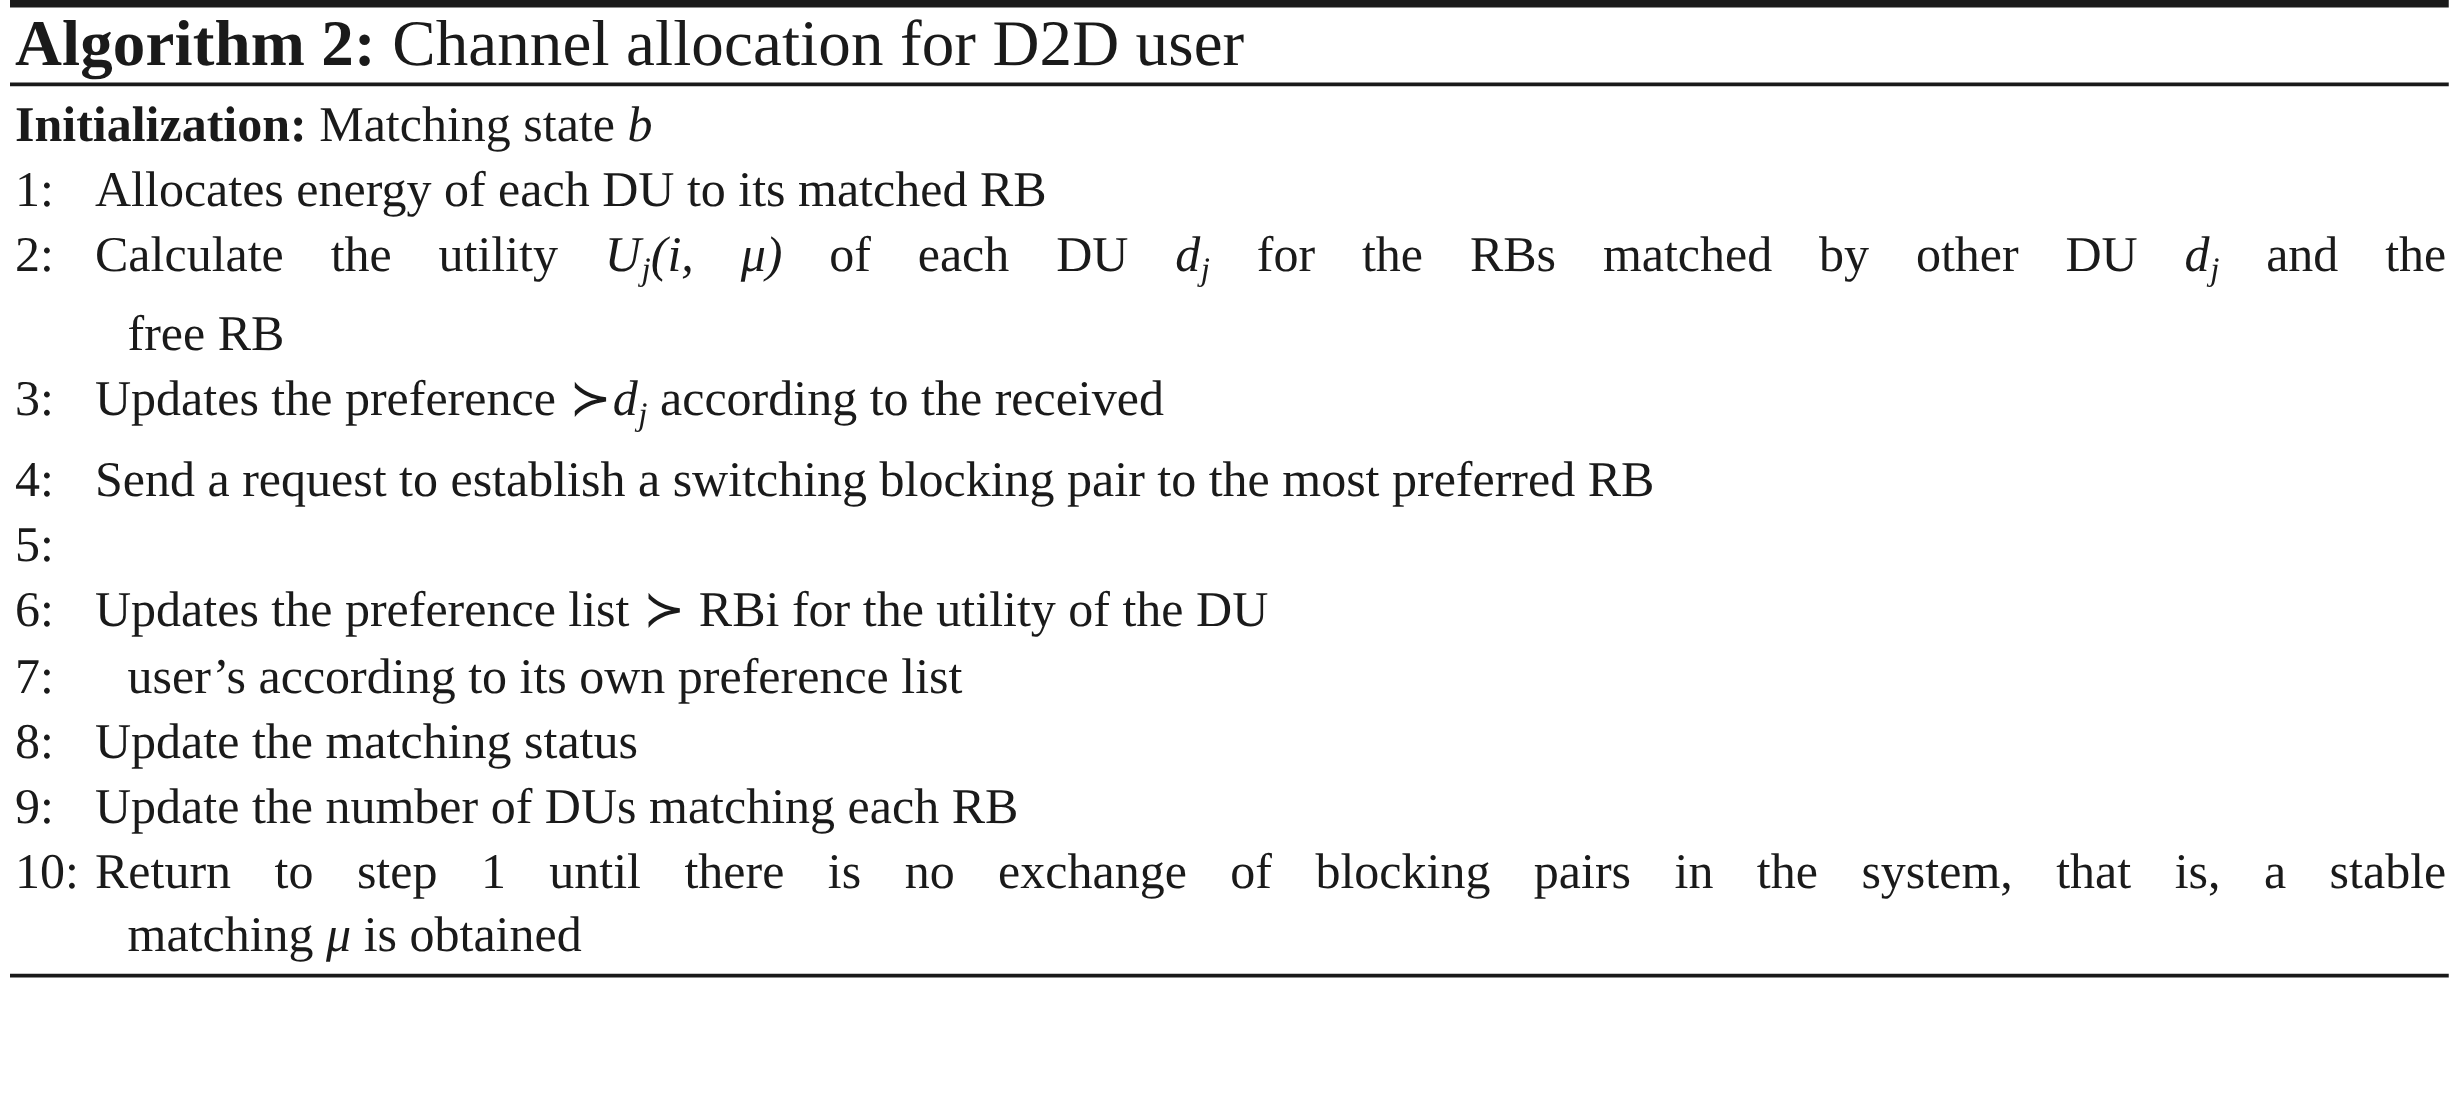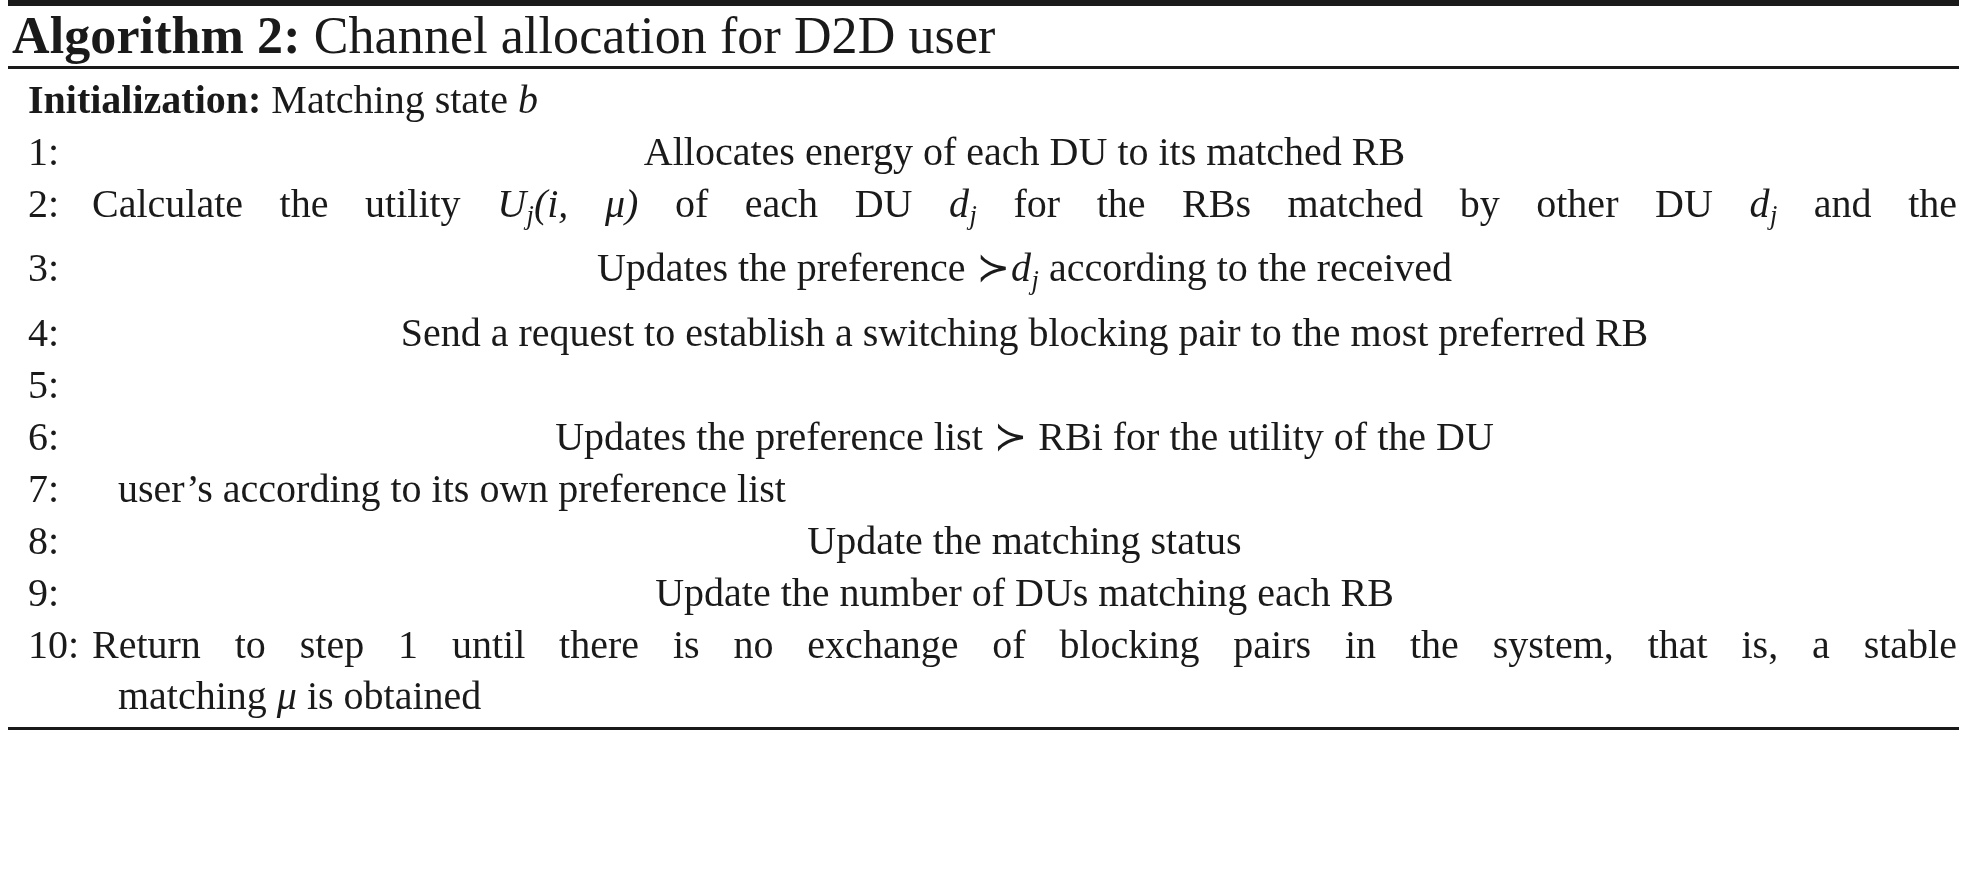--- a/index.html
+++ b/index.html
@@ -50,21 +50,20 @@
   .algo-title .kw {
     font-weight: bold;
   }
   .algo-title .ttl {
     font-weight: normal;
   }
 
   
   .algo-body {
     padding: 4px 0 6px 4px;
-    margin-left: 16px;
   }
 
   .init-line {
     font-size: 40px;
     line-height: 50px;
     white-space: nowrap;
     padding-top: 2px;
   }
   .init-line .kw { font-weight: bold; }
 
@@ -95,21 +94,21 @@
     white-space: nowrap;
   }
   .step-text .first {
     display: block;
     text-align: justify;
     text-align-last: justify;
     white-space: normal;
   }
   .step-text .single {
     display: block;
-    text-align: center;
+    text-align: left;
     white-space: nowrap;
   }
 
   
   .mi {
     font-family: "Liberation Serif", "DejaVu Serif", serif;
     font-style: italic;
   }
   .msub {
     font-style: italic;
@@ -154,20 +153,21 @@
       <span class="step-num">1:</span>
       <span class="step-text">
         <span class="single">Allocates energy of each DU to its matched RB</span>
       </span>
     </div>
 
     <div class="step">
       <span class="step-num">2:</span>
       <span class="step-text">
         <span class="first"><span>Calculate the utility</span> <span class="nb"><span class="mi">U</span><span class="msub">j</span><span class="mgreek">(i, μ)</span></span> <span>of each DU</span> <span class="nb"><span class="mi">d</span><span class="msub">j</span></span> <span>for the RBs matched by other DU</span> <span class="nb"><span class="mi">d</span><span class="msub">j</span></span> <span>and the</span></span>
+        <span class="cont">free RB</span>
       </span>
     </div>
 
     <div class="step">
       <span class="step-num">3:</span>
       <span class="step-text">
         <span class="single"><span>Updates the preference</span> <span class="mop">≻</span><span class="nb"><span class="mi">d</span><span class="msub">j</span></span> <span>according to the received</span></span>
       </span>
     </div>
 

